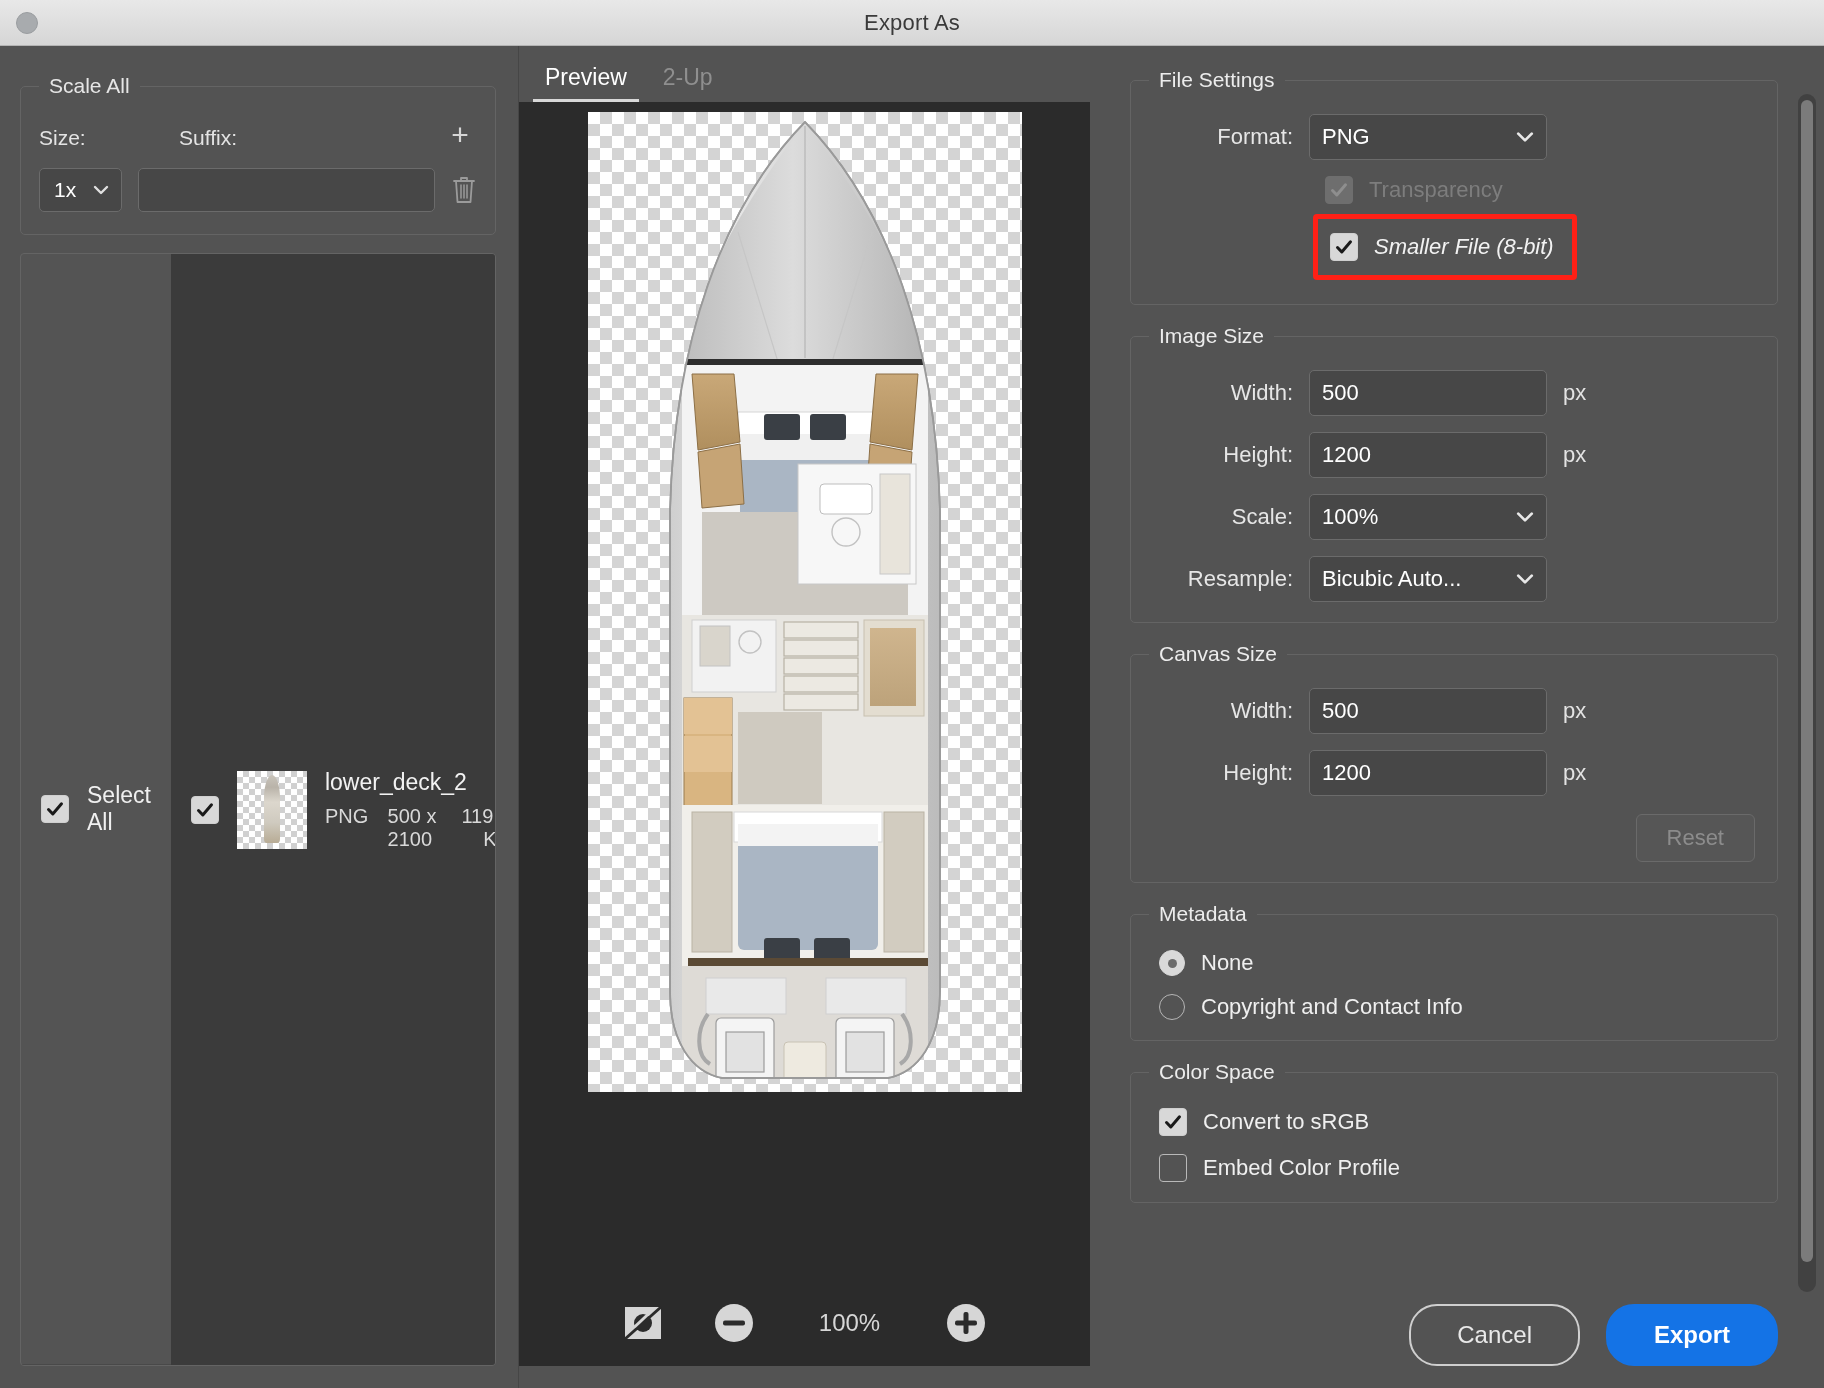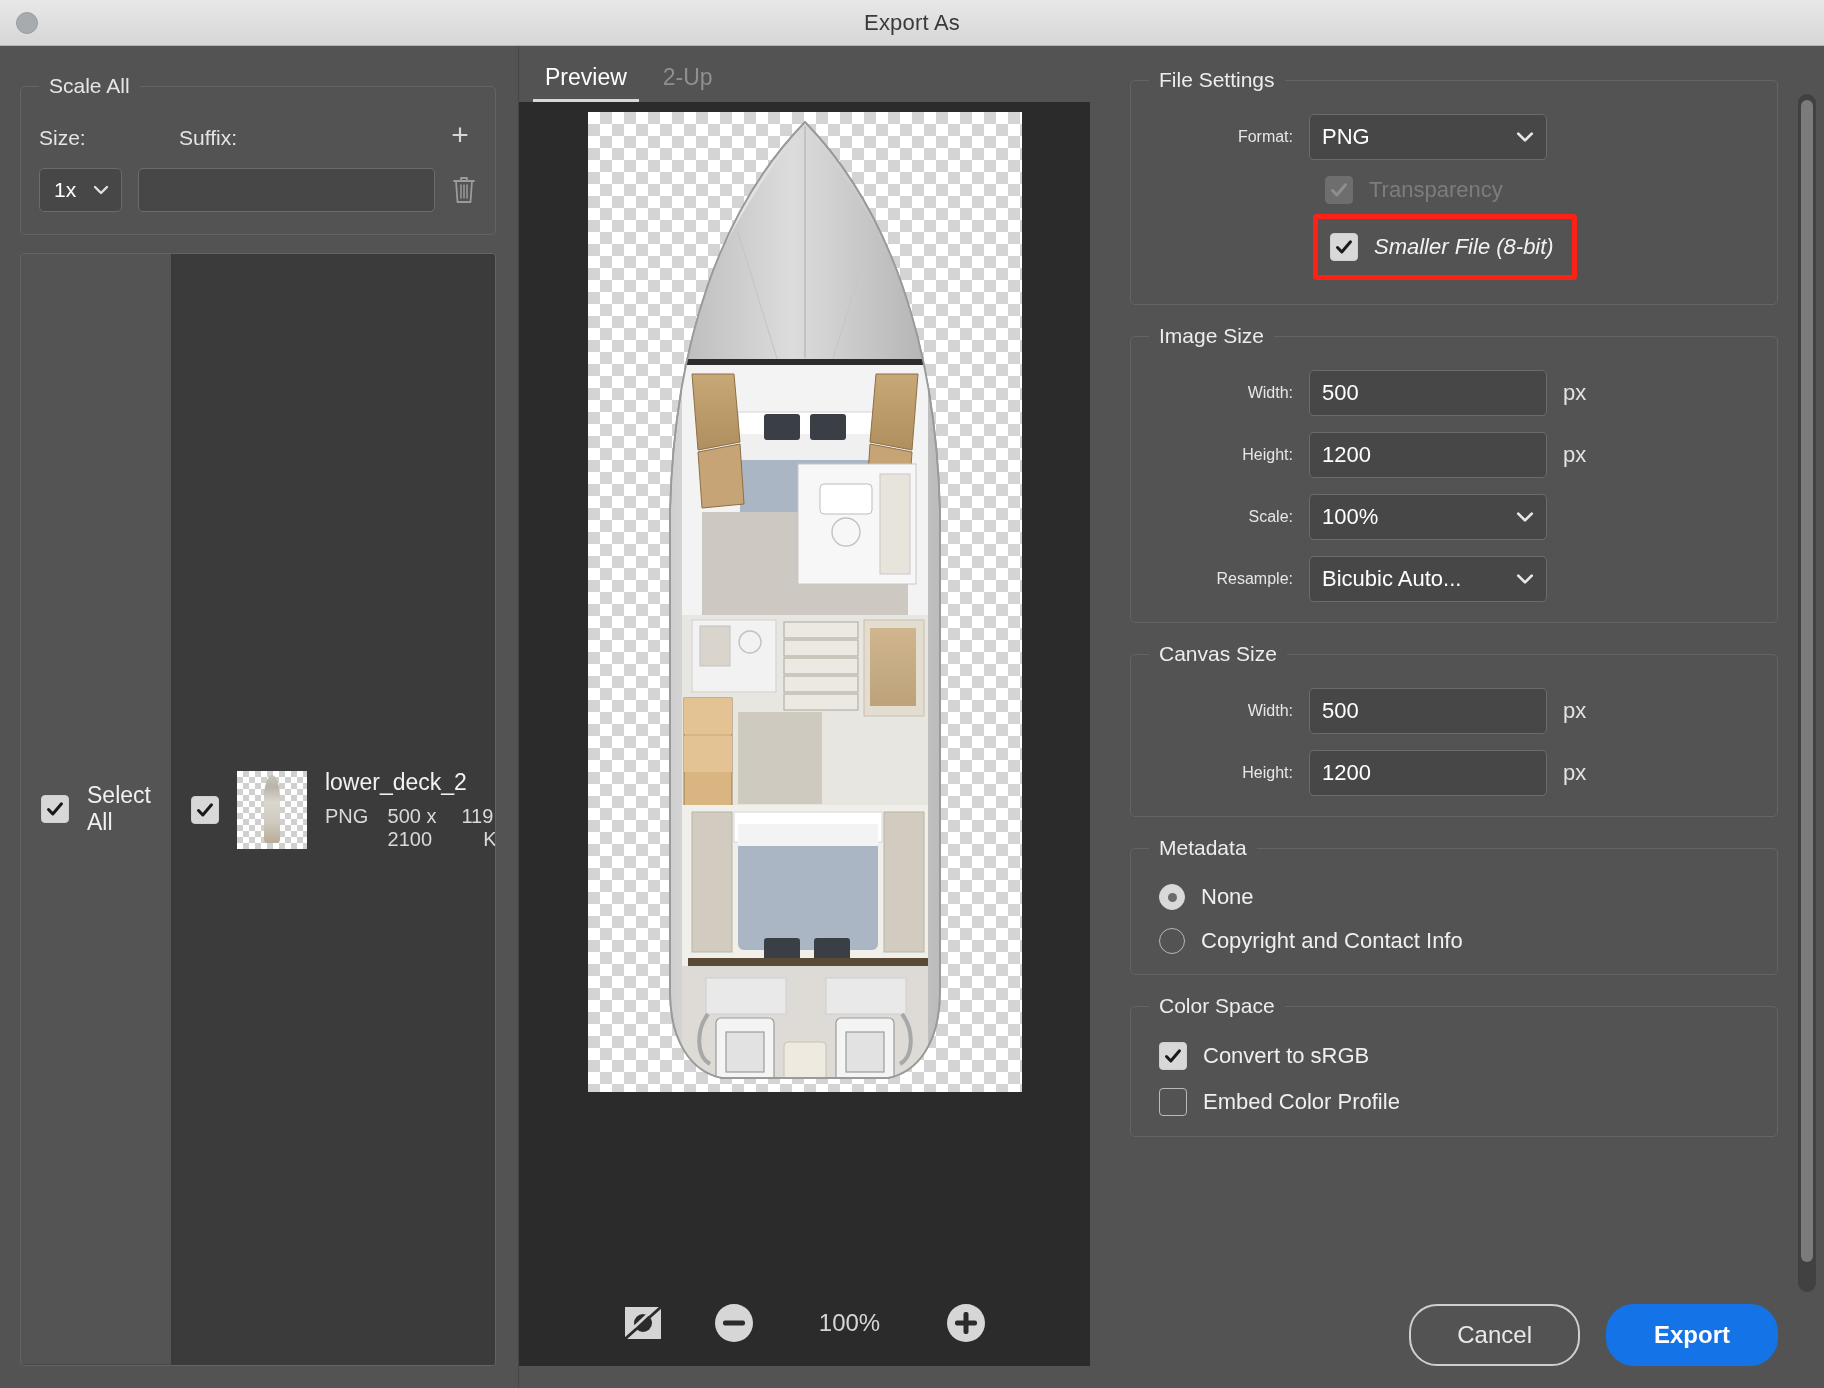--- a/index.html
+++ b/index.html
@@ -306,21 +306,21 @@
     padding: 0 10px;
     font-size: 21px;
     color: #ececec;
   }
   .row {
     display: flex;
     align-items: center;
     margin-top: 16px;
   }
   .row .rlbl {
-    font-size: 16px;
+    font-size: 22px;
     color: #e6e6e6;
     width: 160px;
     text-align: right;
     padding-right: 16px;
   }
   .field {
     background: #474747;
     border: 1px solid #6b6b6b;
     border-radius: 5px;
     height: 46px;
@@ -760,20 +760,23 @@
           <span class="field">500</span>
           <span class="unit">px</span>
         </div>
 
         <div class="row">
           <span class="rlbl">Height:</span>
           <span class="field">1200</span>
           <span class="unit">px</span>
         </div>
 
+        <div class="reset-row">
+          <button class="reset-btn">Reset</button>
+        </div>
       </fieldset>
 
       <fieldset class="rgroup">
         <legend>Metadata</legend>
 
         <div class="radio-row">
           <span class="radio sel"></span>
           <span class="rtxt">None</span>
         </div>
         <div class="radio-row">

